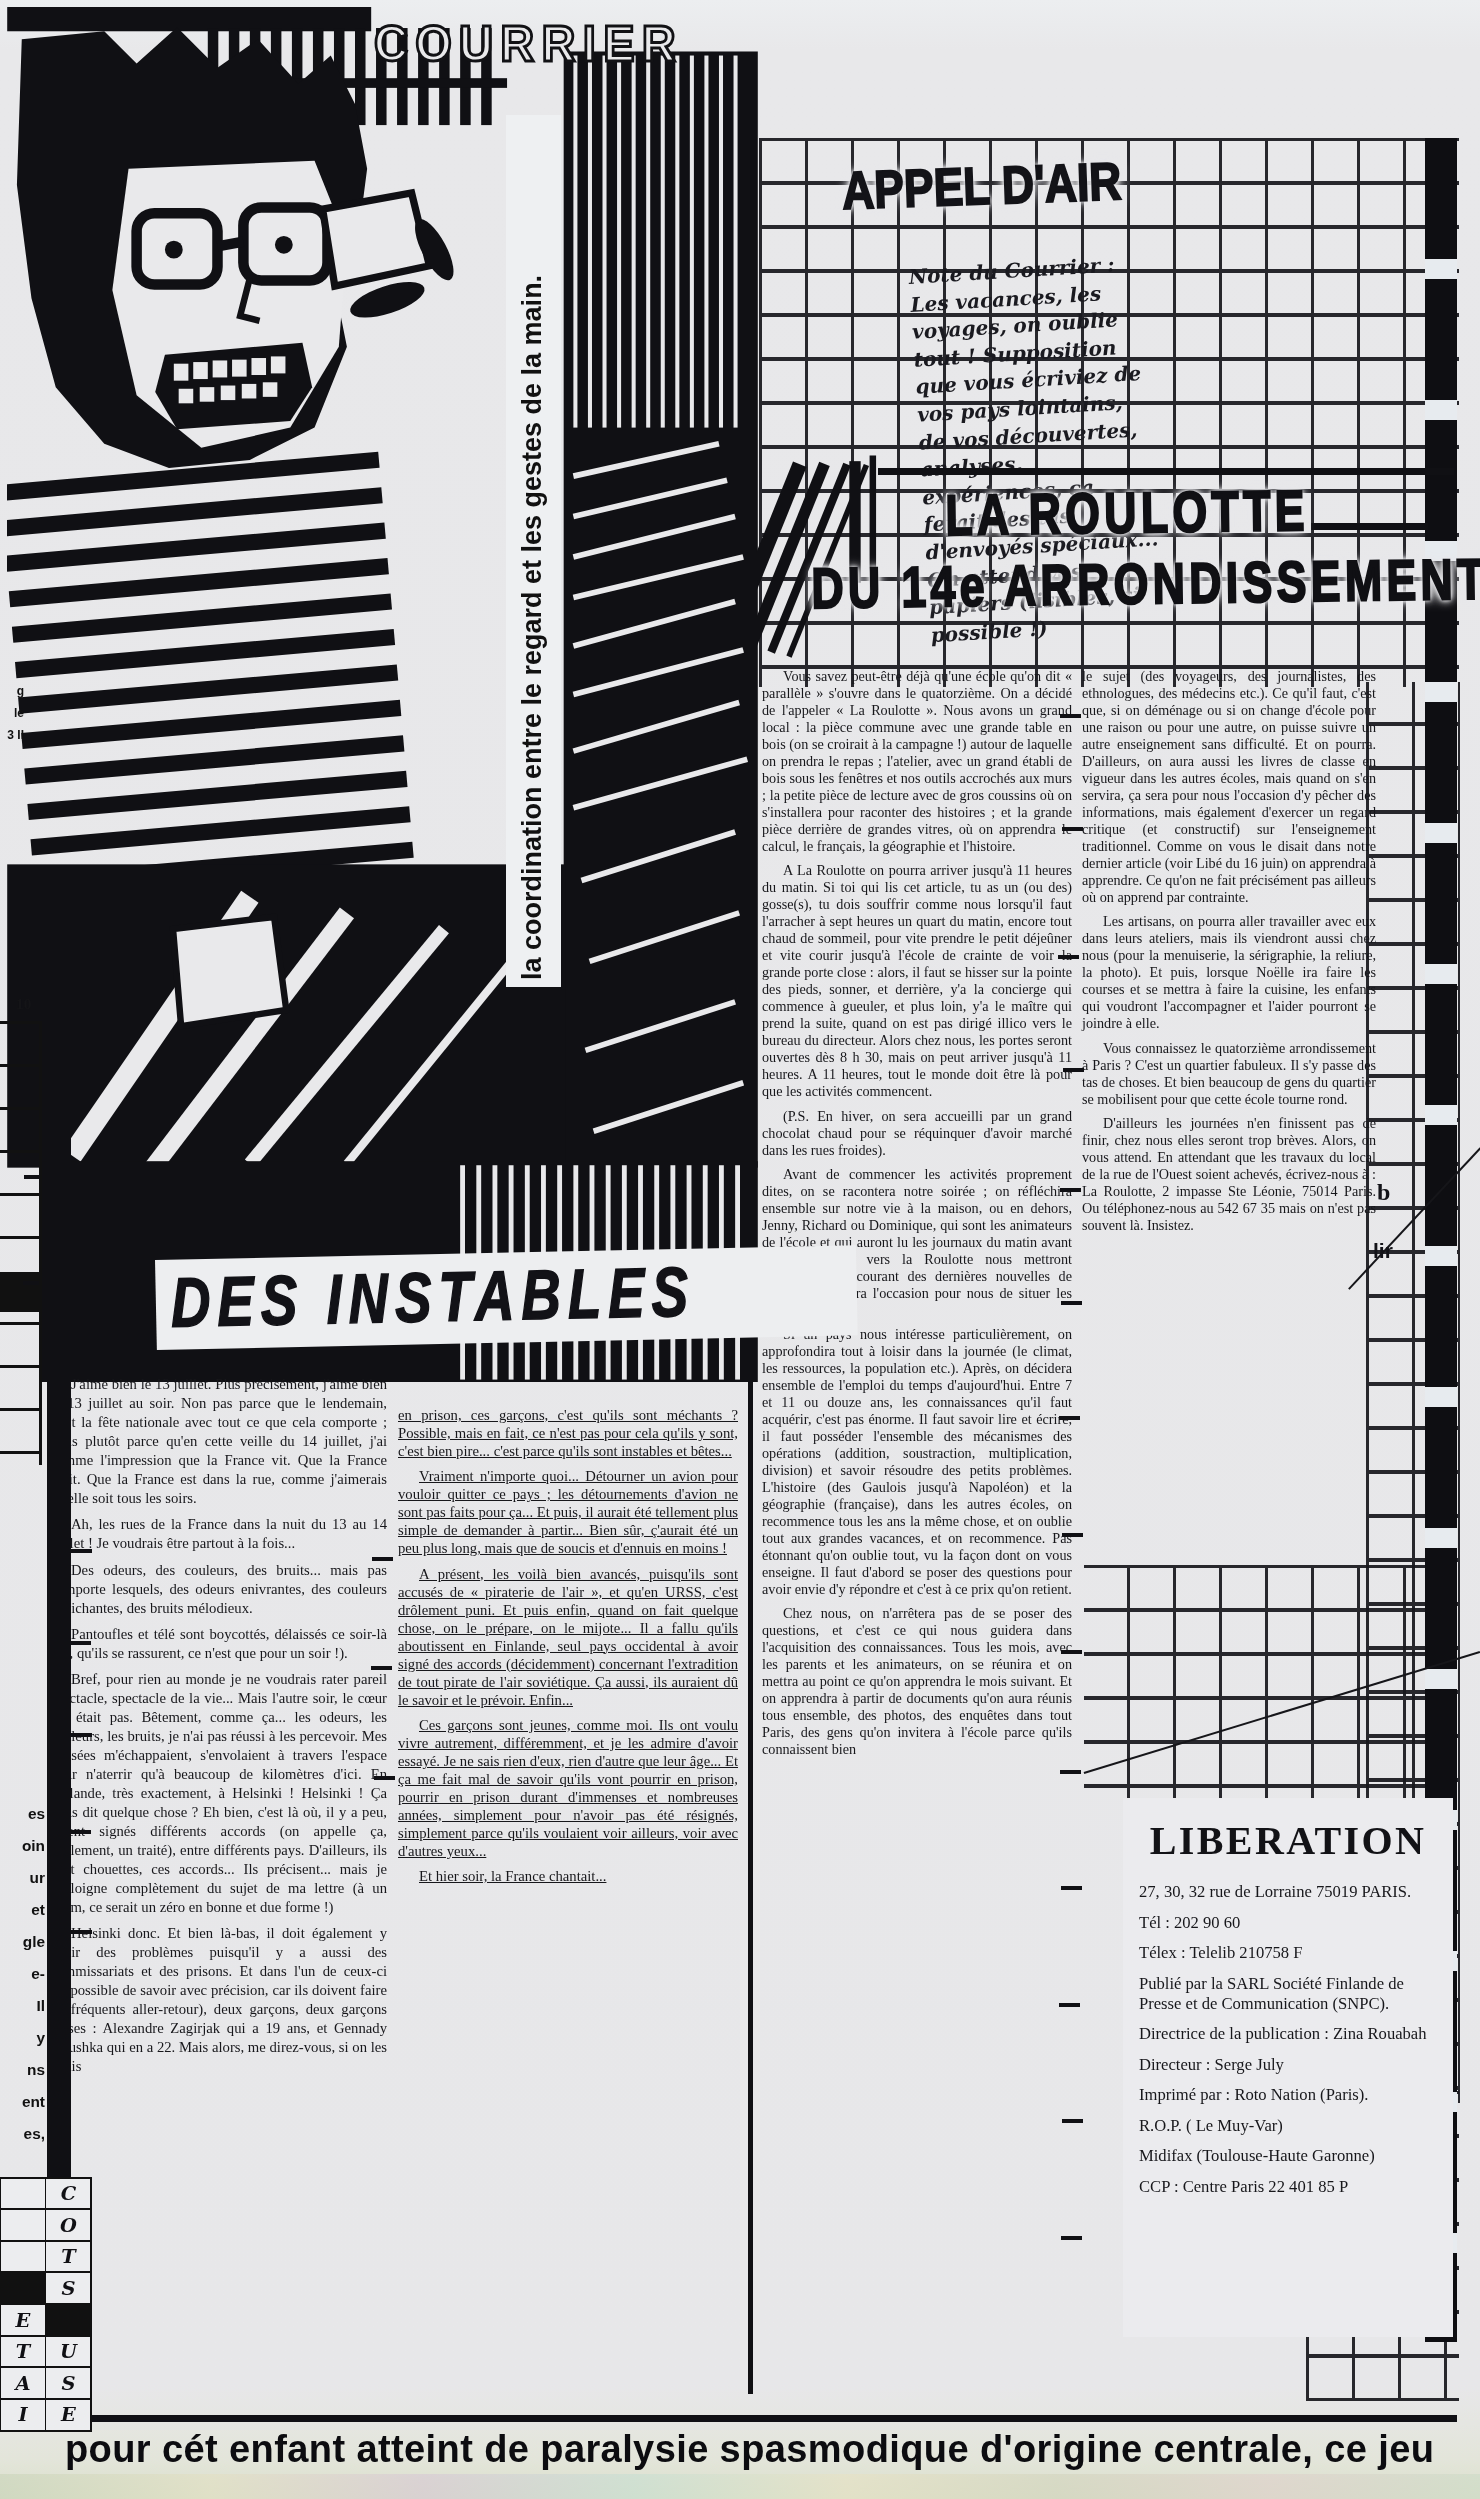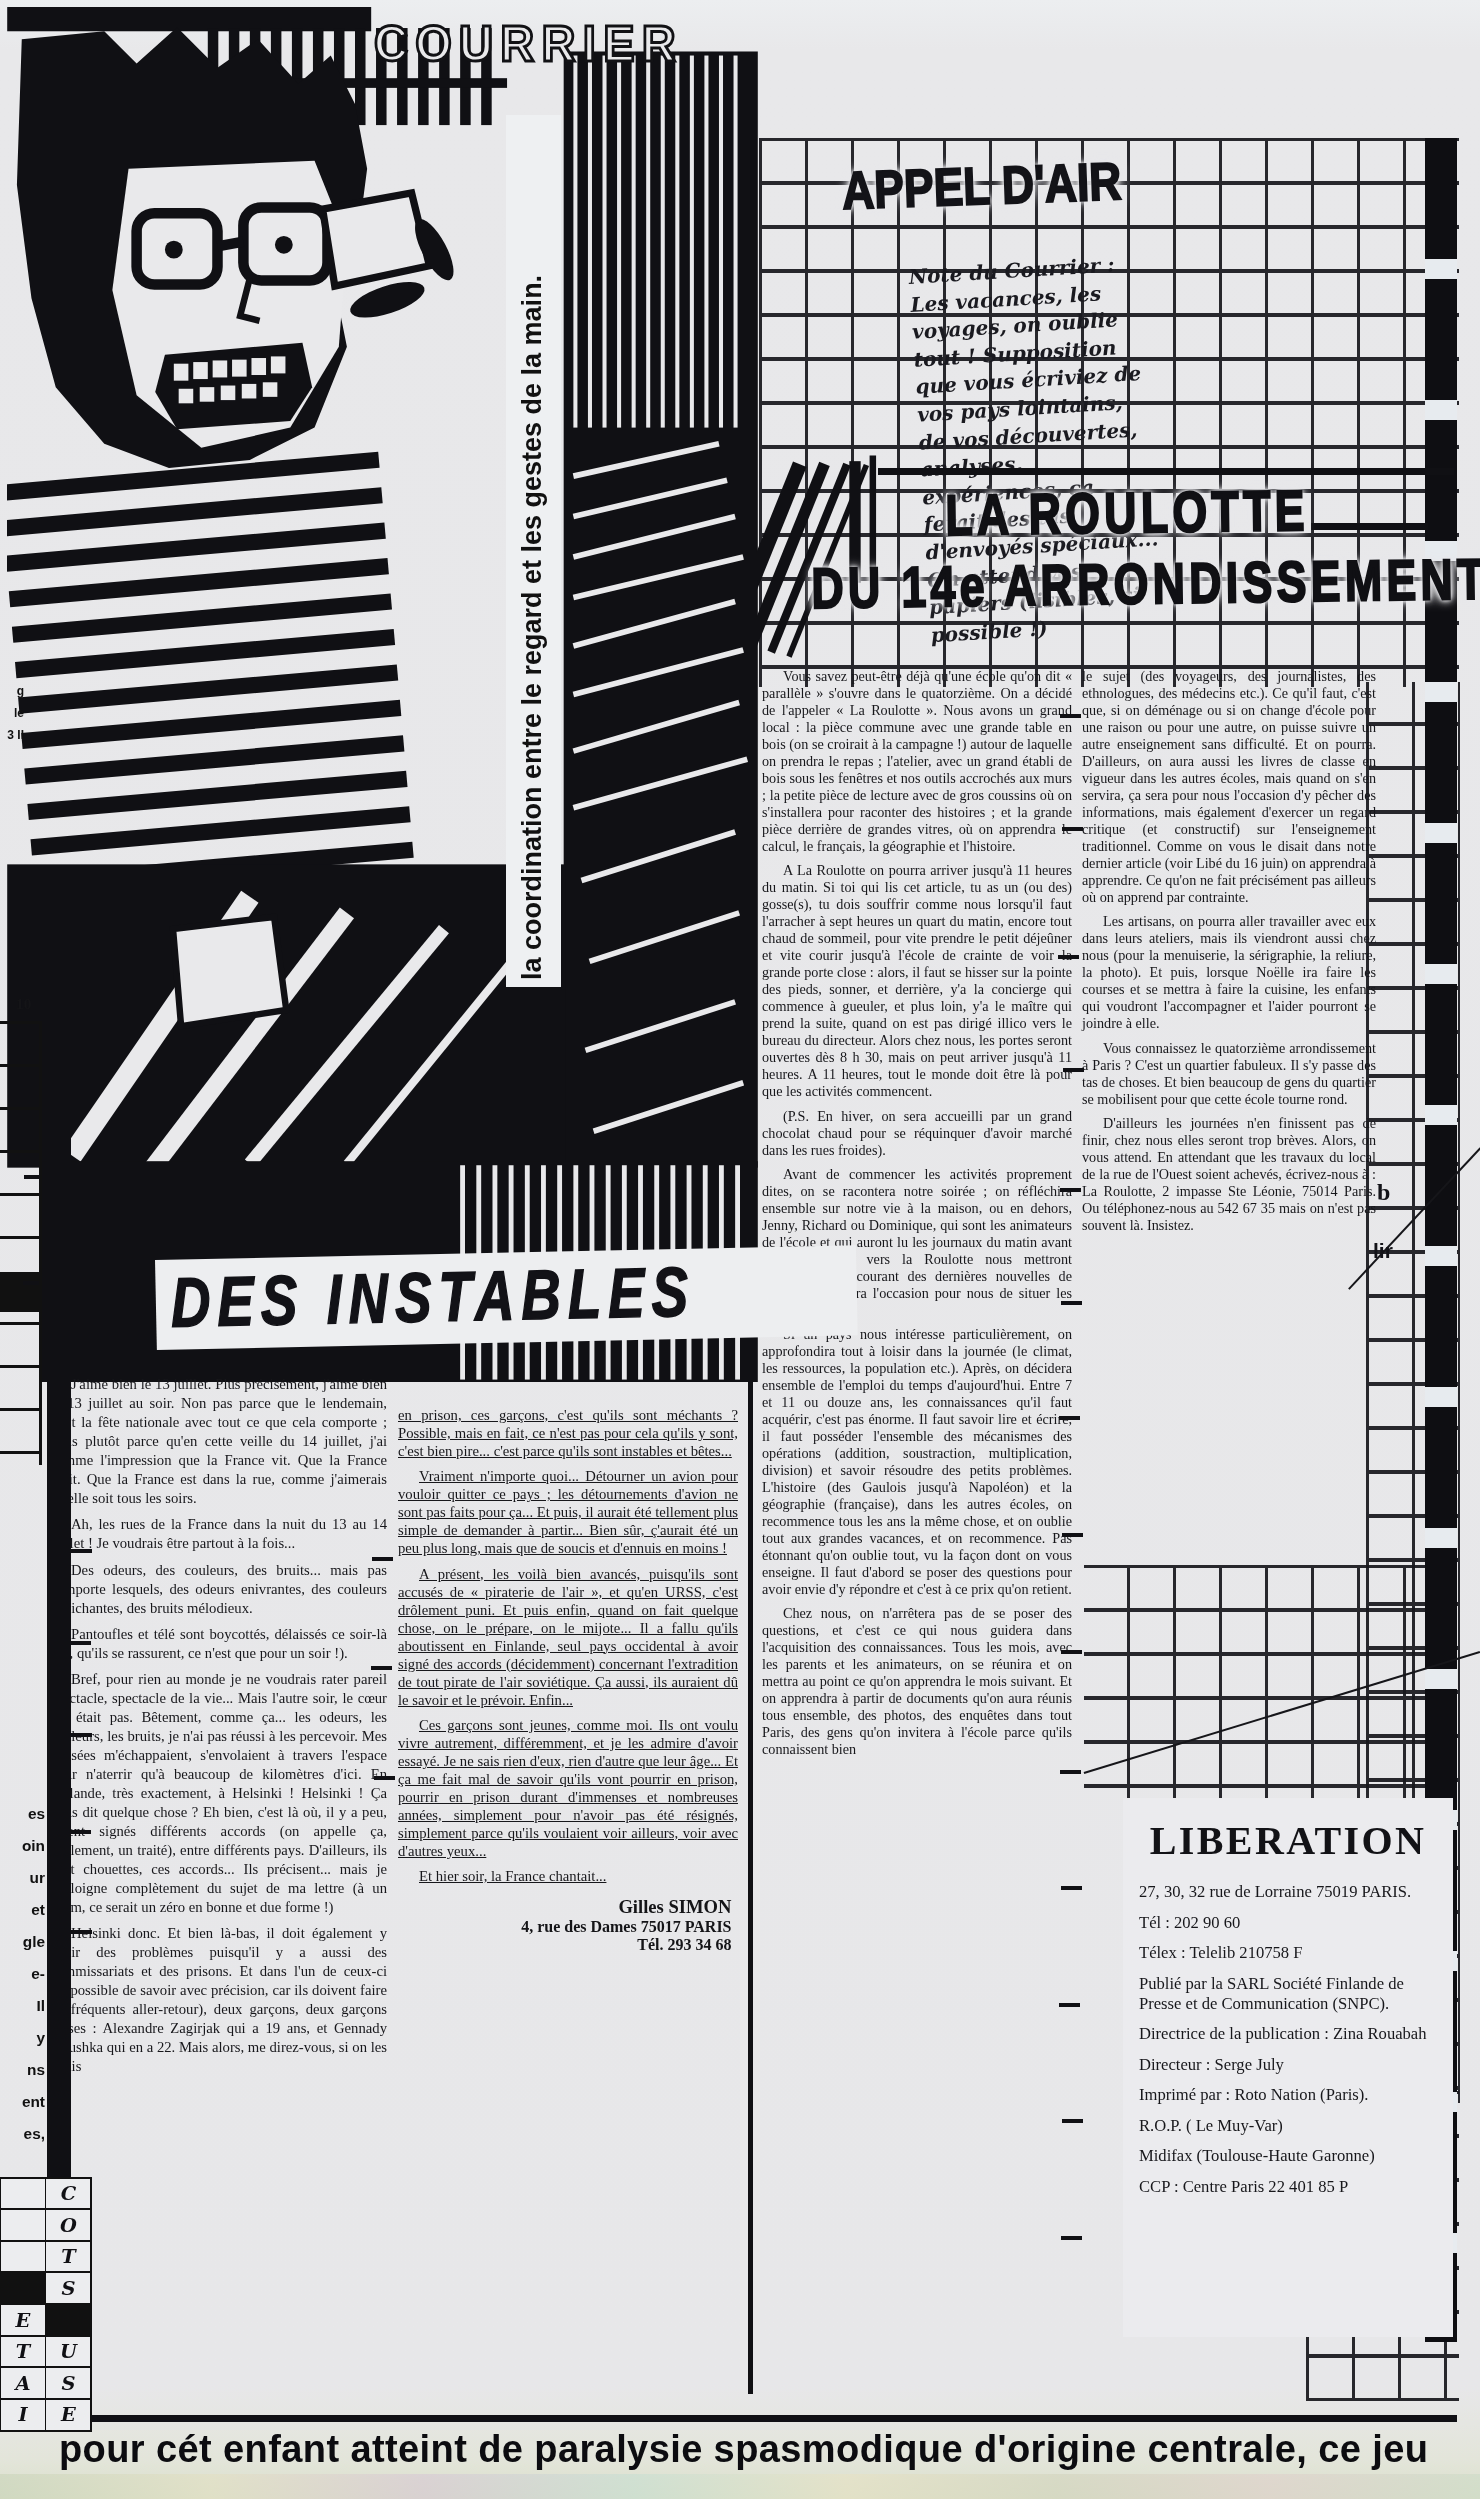--- a/index.html
+++ b/index.html
@@ -262,25 +262,20 @@
       <p>Helsinki donc. Et bien là-bas, il doit également y avoir des problèmes puisqu'il y a aussi des commissariats et des prisons. Et dans l'un de ceux-ci (impossible de savoir avec précision, car ils doivent faire de fréquents aller-retour), deux garçons, deux garçons russes : Alexandre Zagirjak qui a 19 ans, et Gennady Selushka qui en a 22. Mais alors, me direz-vous, si on les a mis</p>
     </div>
   <div class="abs" style="left:398px;top:1406px;width:340px;">
     <div class="cols cols3 cont">
         <p>en prison, ces garçons, c'est qu'ils sont méchants ? Possible, mais en fait, ce n'est pas pour cela qu'ils y sont, c'est bien pire... c'est parce qu'ils sont instables et bêtes...</p>
         <p>Vraiment n'importe quoi... Détourner un avion pour vouloir quitter ce pays ; les détournements d'avion ne sont pas faits pour ça... Et puis, il aurait été tellement plus simple de demander à partir... Bien sûr, ç'aurait été un peu plus long, mais que de soucis et d'ennuis en moins !</p>
         <p>A présent, les voilà bien avancés, puisqu'ils sont accusés de « piraterie de l'air », et qu'en URSS, c'est drôlement puni. Et puis enfin, quand on fait quelque chose, on le prépare, on le mijote... Il a fallu qu'ils aboutissent en Finlande, seul pays occidental à avoir signé des accords (décidemment) concernant l'extradition de tout pirate de l'air soviétique. Ça aussi, ils auraient dû le savoir et le prévoir. Enfin...</p>
         <p>Ces garçons sont jeunes, comme moi. Ils ont voulu vivre autrement, différemment, et je les admire d'avoir essayé. Je ne sais rien d'eux, rien d'autre que leur âge... Et ça me fait mal de savoir qu'ils vont pourrir en prison, pourrir en prison durant d'immenses et nombreuses années, simplement pour n'avoir pas été résignés, simplement parce qu'ils voulaient voir ailleurs, voir avec d'autres yeux...</p>
         <p>Et hier soir, la France chantait...</p>
       </div>
-    <div class="sig">
-      <div class="s-name">Gilles SIMON</div>
-      <div class="s-line">4, rue des Dames 75017 PARIS</div>
-      <div class="s-line">Tél. 293 34 68</div>
-    </div>
   </div>
 
   <div class="abs masthead" style="left:1123px;top:1798px;width:298px;height:516px;">
     <div class="m-title">LIBERATION</div>
     <div>
         <p class="m-line">27, 30, 32 rue de Lorraine 75019 PARIS.</p>
         <p class="m-line">Tél : 202 90 60</p>
         <p class="m-line">Télex : Telelib 210758 F</p>
         <p class="m-line">Publié par la SARL Société Finlande de Presse et de Communication (SNPC).</p>
         <p class="m-line">Directrice de la publication : Zina Rouabah</p>
@@ -377,18 +372,18 @@
   <div class="tick ni" style="left:70px;top:1641px;"></div>
   <div class="tick ni" style="left:71px;top:1733px;"></div>
   <div class="tick ni" style="left:70px;top:1830px;"></div>
   <div class="tick ni" style="left:71px;top:1930px;"></div>
   <div class="tick ni" style="left:372px;top:1557px;"></div>
   <div class="tick ni" style="left:371px;top:1666px;"></div>
   <div class="tick ni" style="left:374px;top:1776px;"></div>
   <div class="tick ni" style="left:24px;top:1175px;width:16px;"></div>
   <div class="tick ni" style="left:22.7px;top:1281px;width:16px;"></div>
 
-  <div class="abs banner" style="left:59px;top:2428px;">pour cét enfant atteint de paralysie spasmodique d'origine centrale, ce jeu</div>
+  <div class="abs banner" style="left:65px;top:2428px;">pour cét enfant atteint de paralysie spasmodique d'origine centrale, ce jeu</div>
   <div class="abs ni" style="left:0;top:2474px;width:1480px;height:26px;opacity:.7;
        background:linear-gradient(90deg,#ccd6bd,#e2e0c5,#d8cbd4,#cadfd2,#e6e2c6,#d4d6c0,#dfd2cc,#cfdcc8);"></div>
 
 </div>
 
 
 </body></html>

